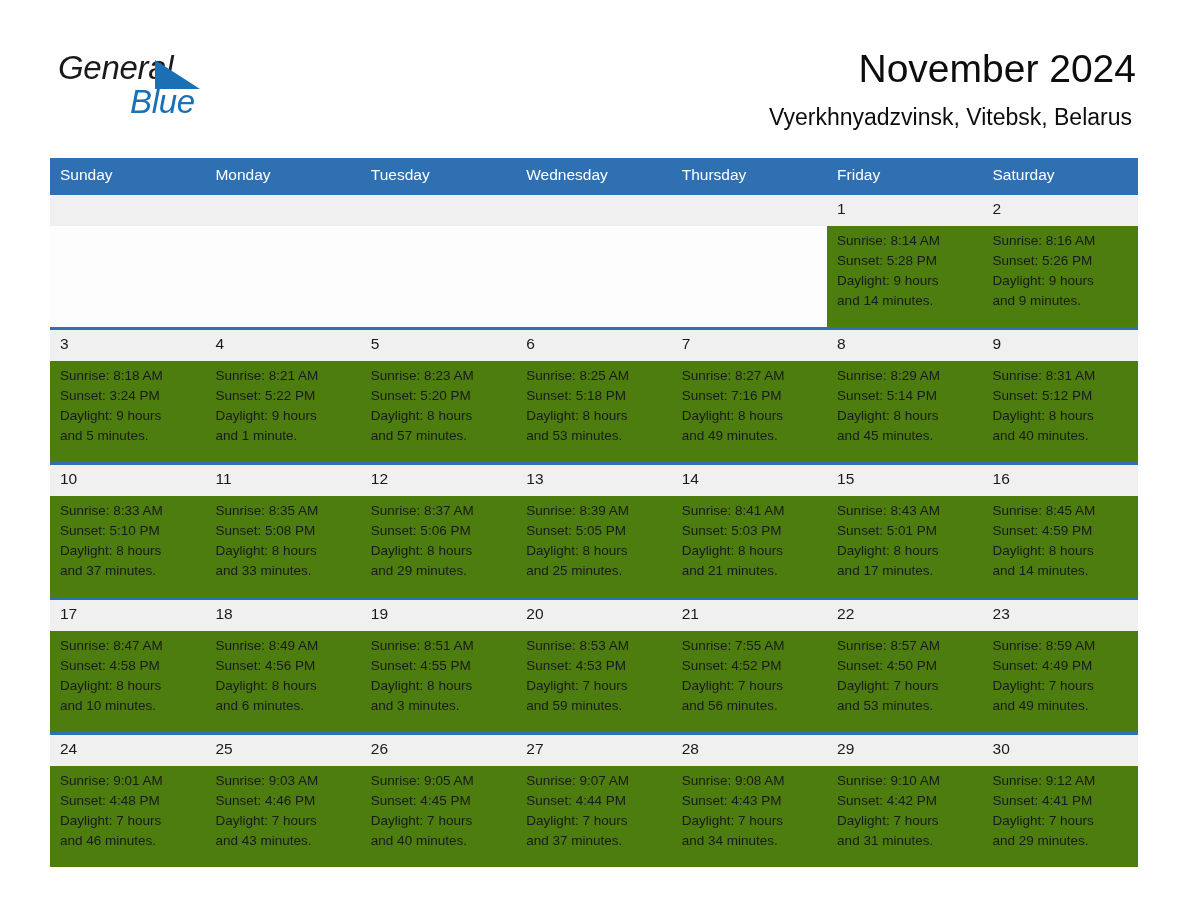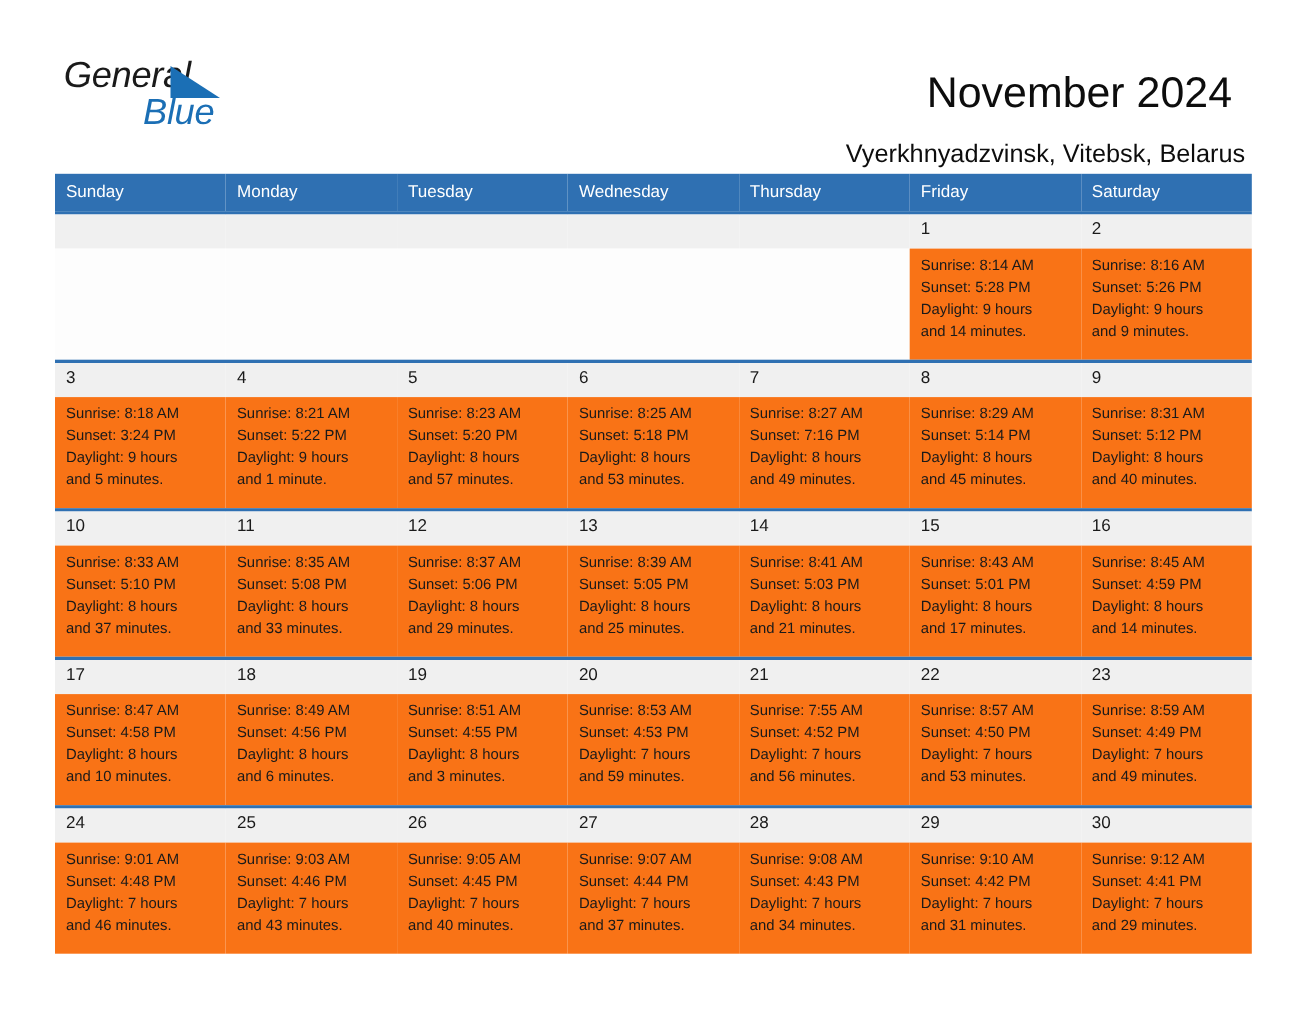--- a/index.html
+++ b/index.html
@@ -67,21 +67,21 @@
     position: absolute;
     right: 52px;
     top: 46px;
     text-align: right;
   }
   .cal-title {
     font-size: 39px;
     line-height: 46px;
     font-weight: normal;
     color: #0d0d0d;
-    margin: 16px;
+    margin: 0;
   }
   .cal-subtitle {
     font-size: 23px;
     line-height: 30px;
     font-weight: normal;
     color: #0d0d0d;
     margin: 10px 4px 0 0;
   }
 
   
@@ -120,21 +120,21 @@
     font-size: 15.5px;
     color: #1a1a1a;
     padding: 5px 0 6px 10px;
     vertical-align: top;
     height: 20px;
     border: none;
   }
   .daynum-row td.empty { background: #f0f0f0; }
 
   .detail-row td {
-    background: #f97316;
+    background: #4d7c0f;
     font-size: 13.5px;
     line-height: 20px;
     color: #1a1a1a;
     padding: 5px 8px 10px 10px;
     vertical-align: top;
     height: 86px;
     border: none;
   }
   .detail-row td.empty { background: #fdfdfd; }
   .detail-line { display: block; white-space: nowrap; }

